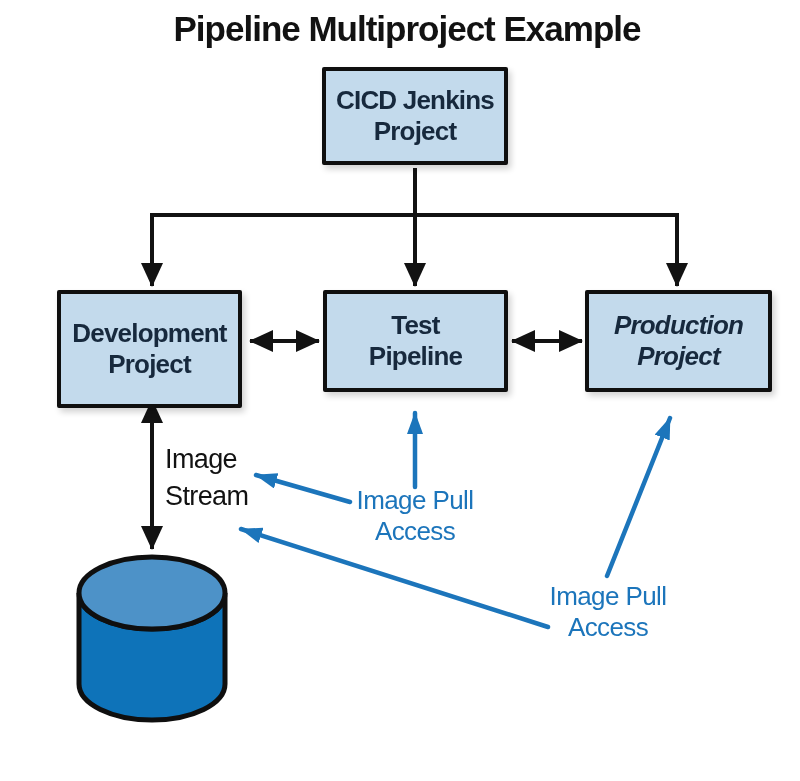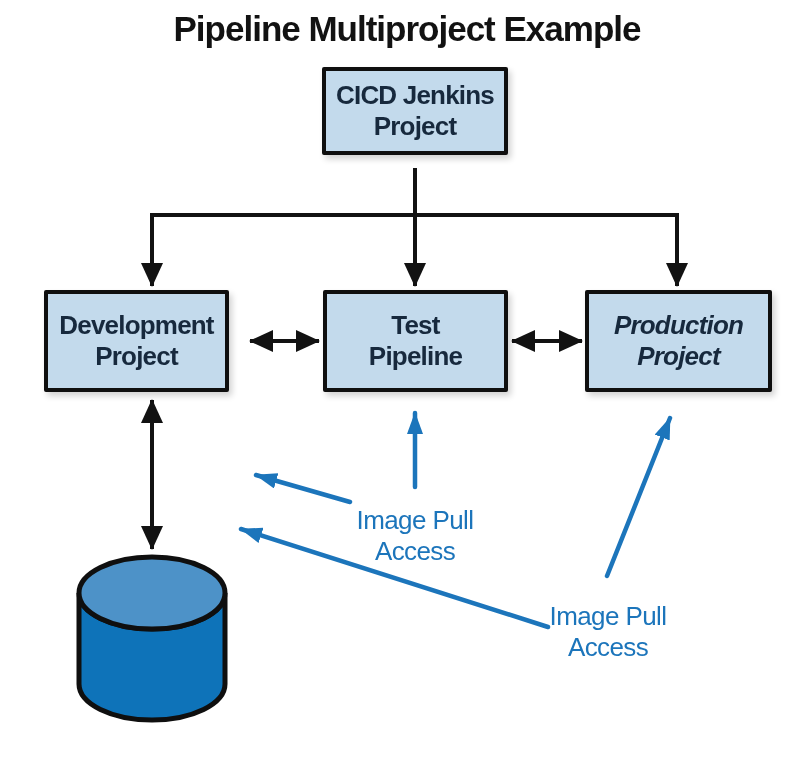--- a/index.html
+++ b/index.html
@@ -17,27 +17,27 @@
     background:var(--box-fill,#c3daec);
     border:4px solid var(--box-border,#0f0f0f);
     border-radius:2px;
     display:flex;align-items:center;justify-content:center;text-align:center;
     box-shadow:3px 4px 6px rgba(0,0,0,0.18);
   }
   .node .lbl{
     white-space:pre-line;font-size:26px;line-height:1.2;font-weight:bold;
     letter-spacing:-0.8px;color:var(--node-text,#17293d);
   }
-  .node-cicd{left:322px;top:67px;width:186px;height:88px;}
-  .node-dev {left:44px; top:290px;width:185px;height:102px;}
+  .node-cicd{left:322px;top:67px;width:186px;height:98px;}
+  .node-dev {left:57px; top:290px;width:185px;height:118px;}
   .node-test{left:323px;top:290px;width:185px;height:102px;}
   .node-prod{left:585px;top:290px;width:187px;height:102px;font-style:italic;}
   .freelabel{position:absolute;white-space:pre-line;line-height:1.3;}
   .lab-black{color:var(--black,#111);font-size:27px;letter-spacing:-0.6px;}
-  .lab-blue {color:var(--blue,#1c75bb);font-size:26px;letter-spacing:-0.6px;text-align:center;line-height:1.2;margin-top:20px;}
+  .lab-blue {color:var(--blue,#1c75bb);font-size:26px;letter-spacing:-0.6px;text-align:center;line-height:1.2;}
   .edit-access   {left:427px;top:219px;}
   .image-stream  {left:165px;top:441px;line-height:1.38;}
   .pull-test     {left:353px;top:485px;width:124px;}
   .pull-prod     {left:544px;top:581px;width:128px;}
   .registry-lab  {left:80px;top:725px;width:145px;text-align:center;font-size:29px;}
   svg.overlay{position:absolute;left:0;top:0;}
   .blk{stroke:var(--black,#121212);stroke-width:4;fill:none;}
   .blu{stroke:var(--blue,#1c75bb);stroke-width:4.5;fill:none;stroke-linecap:round;}
   .mk-black{fill:var(--black,#121212);}
   .mk-blue{fill:var(--blue,#1c75bb);}
@@ -94,18 +94,20 @@
   </div>
   <div class="node node-test">
     <span class="lbl">Test
 Pipeline</span>
   </div>
   <div class="node node-prod">
     <span class="lbl">Production
 Project</span>
   </div>
 
+  <div class="freelabel lab-black image-stream">Image
+Stream</div>
   <div class="freelabel lab-blue pull-test">Image Pull
 Access</div>
   <div class="freelabel lab-blue pull-prod">Image Pull
 Access</div>
 
 </div>
 
 </body></html>

